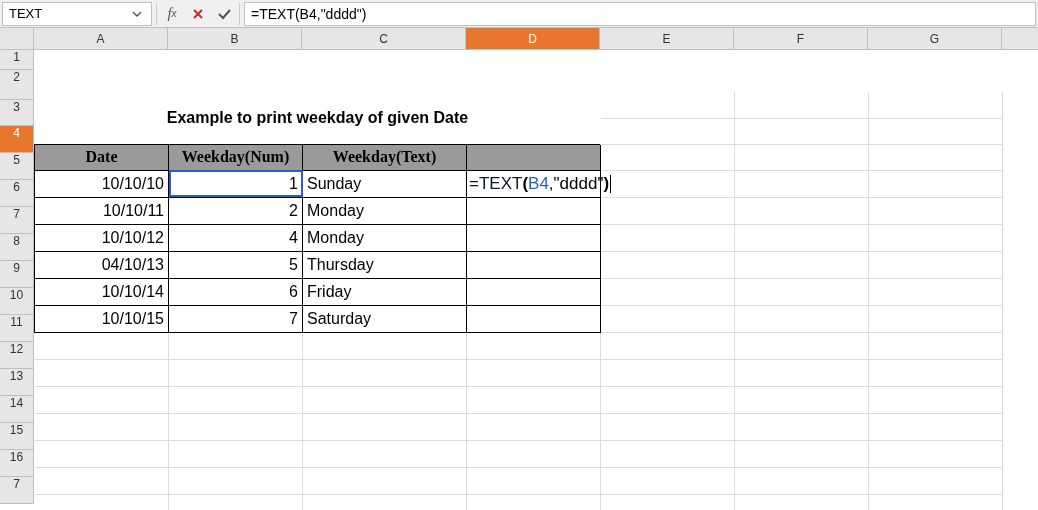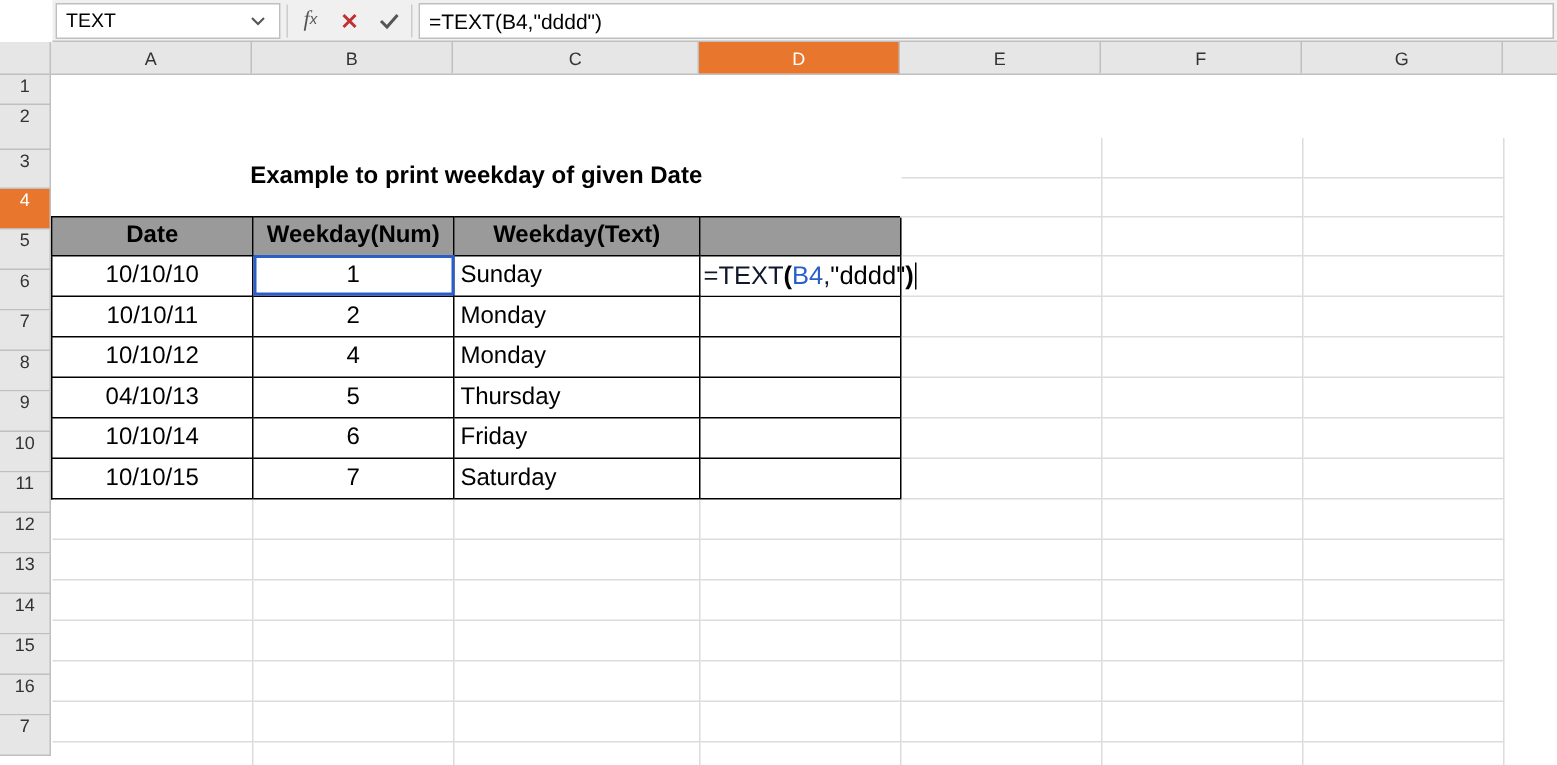--- a/index.html
+++ b/index.html
@@ -5,21 +5,20 @@
   * { box-sizing: border-box; margin: 0; padding: 0; font-family: "Liberation Sans", Arial, sans-serif; }
   body { background: #fff; font-size: 14px; color: #000; user-select: none; }
 
   
   .formula-bar {
     display: flex;
     align-items: center;
     height: 28px;
     border-bottom: 1px solid #bfbfbf;
     background: #f0f0f0;
-    margin-left: 35px;
   }
   .name-box {
     display: flex;
     align-items: center;
     width: 150px;
     height: 24px;
     background: #fff;
     border: 1px solid #bfbfbf;
     margin: 0 2px;
     padding: 0 6px;
@@ -130,25 +129,26 @@
     text-align: center;
     border: none !important;
   }
   .title-row td { height: 20px; border: none; }
   .title-row2 td { height: 30px; }
   .hdr {
     background: #9a9a9a !important;
     font-weight: bold;
     text-align: center;
     border: 1px solid #000 !important;
+    font-family: Liberation Serif, serif;
   }
   .bcell {
     border: 1px solid #000 !important;
   }
-  .ralign { text-align: center; }
+  .ralign { text-align: right; }
   .lalign { text-align: left; }
 
   
   .ref-cell {
     outline: 2px solid #2a5ec8;
     outline-offset: -2px;
   }
 
   
   .active-cell {

